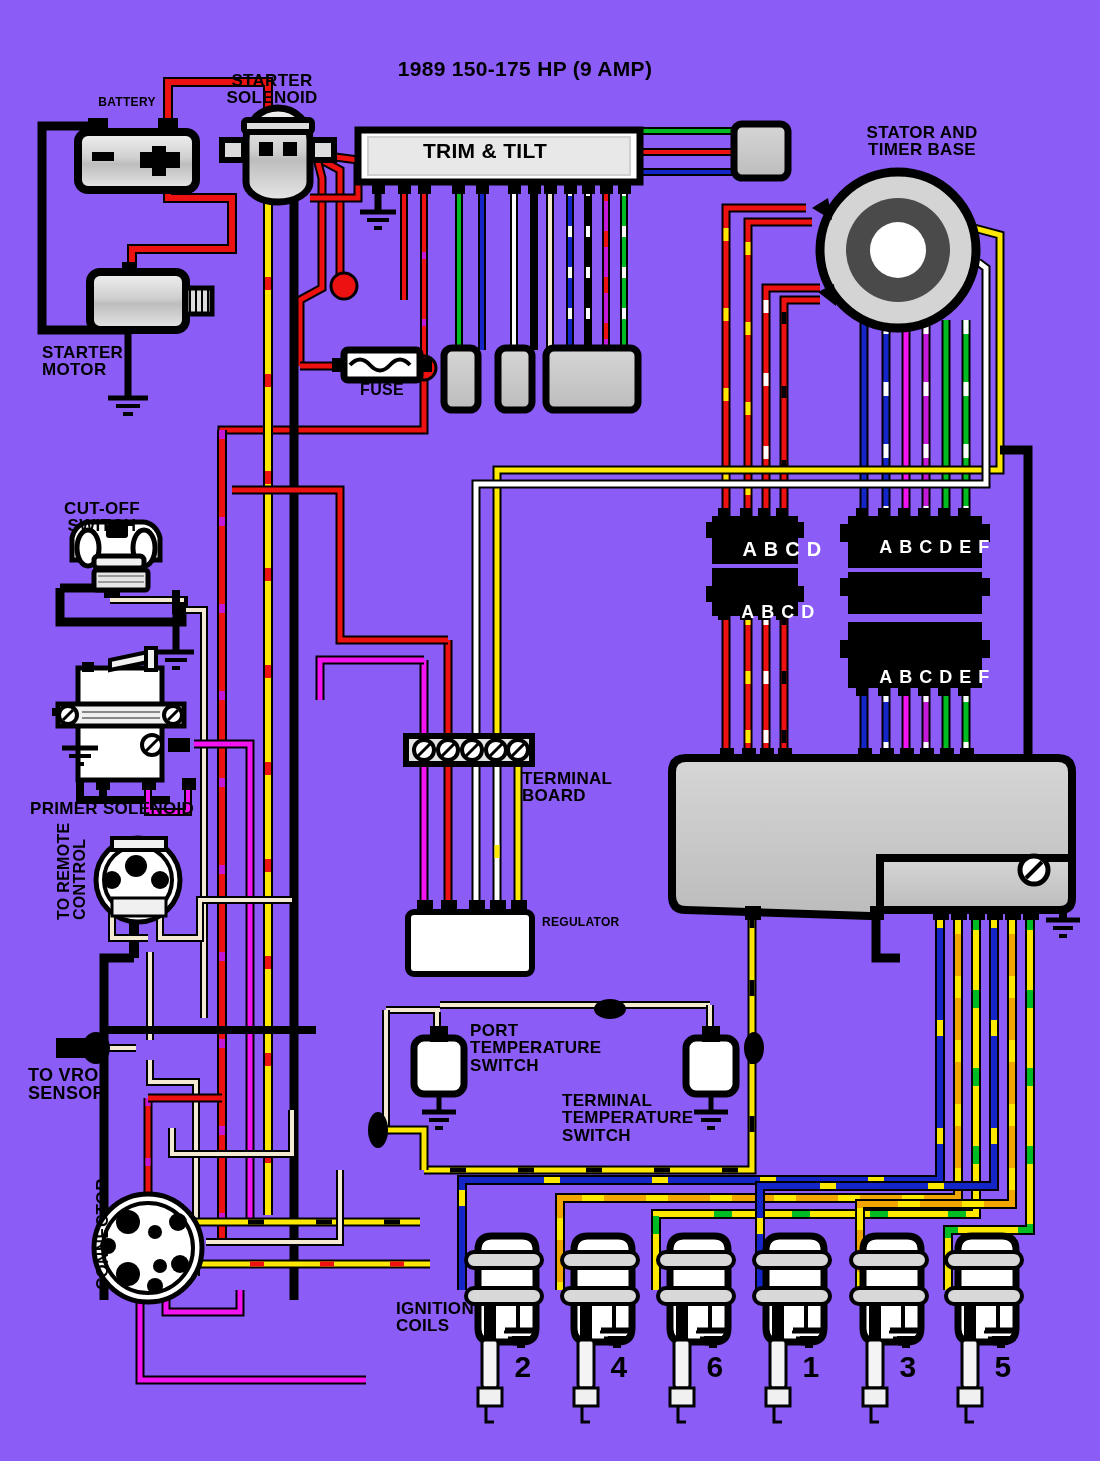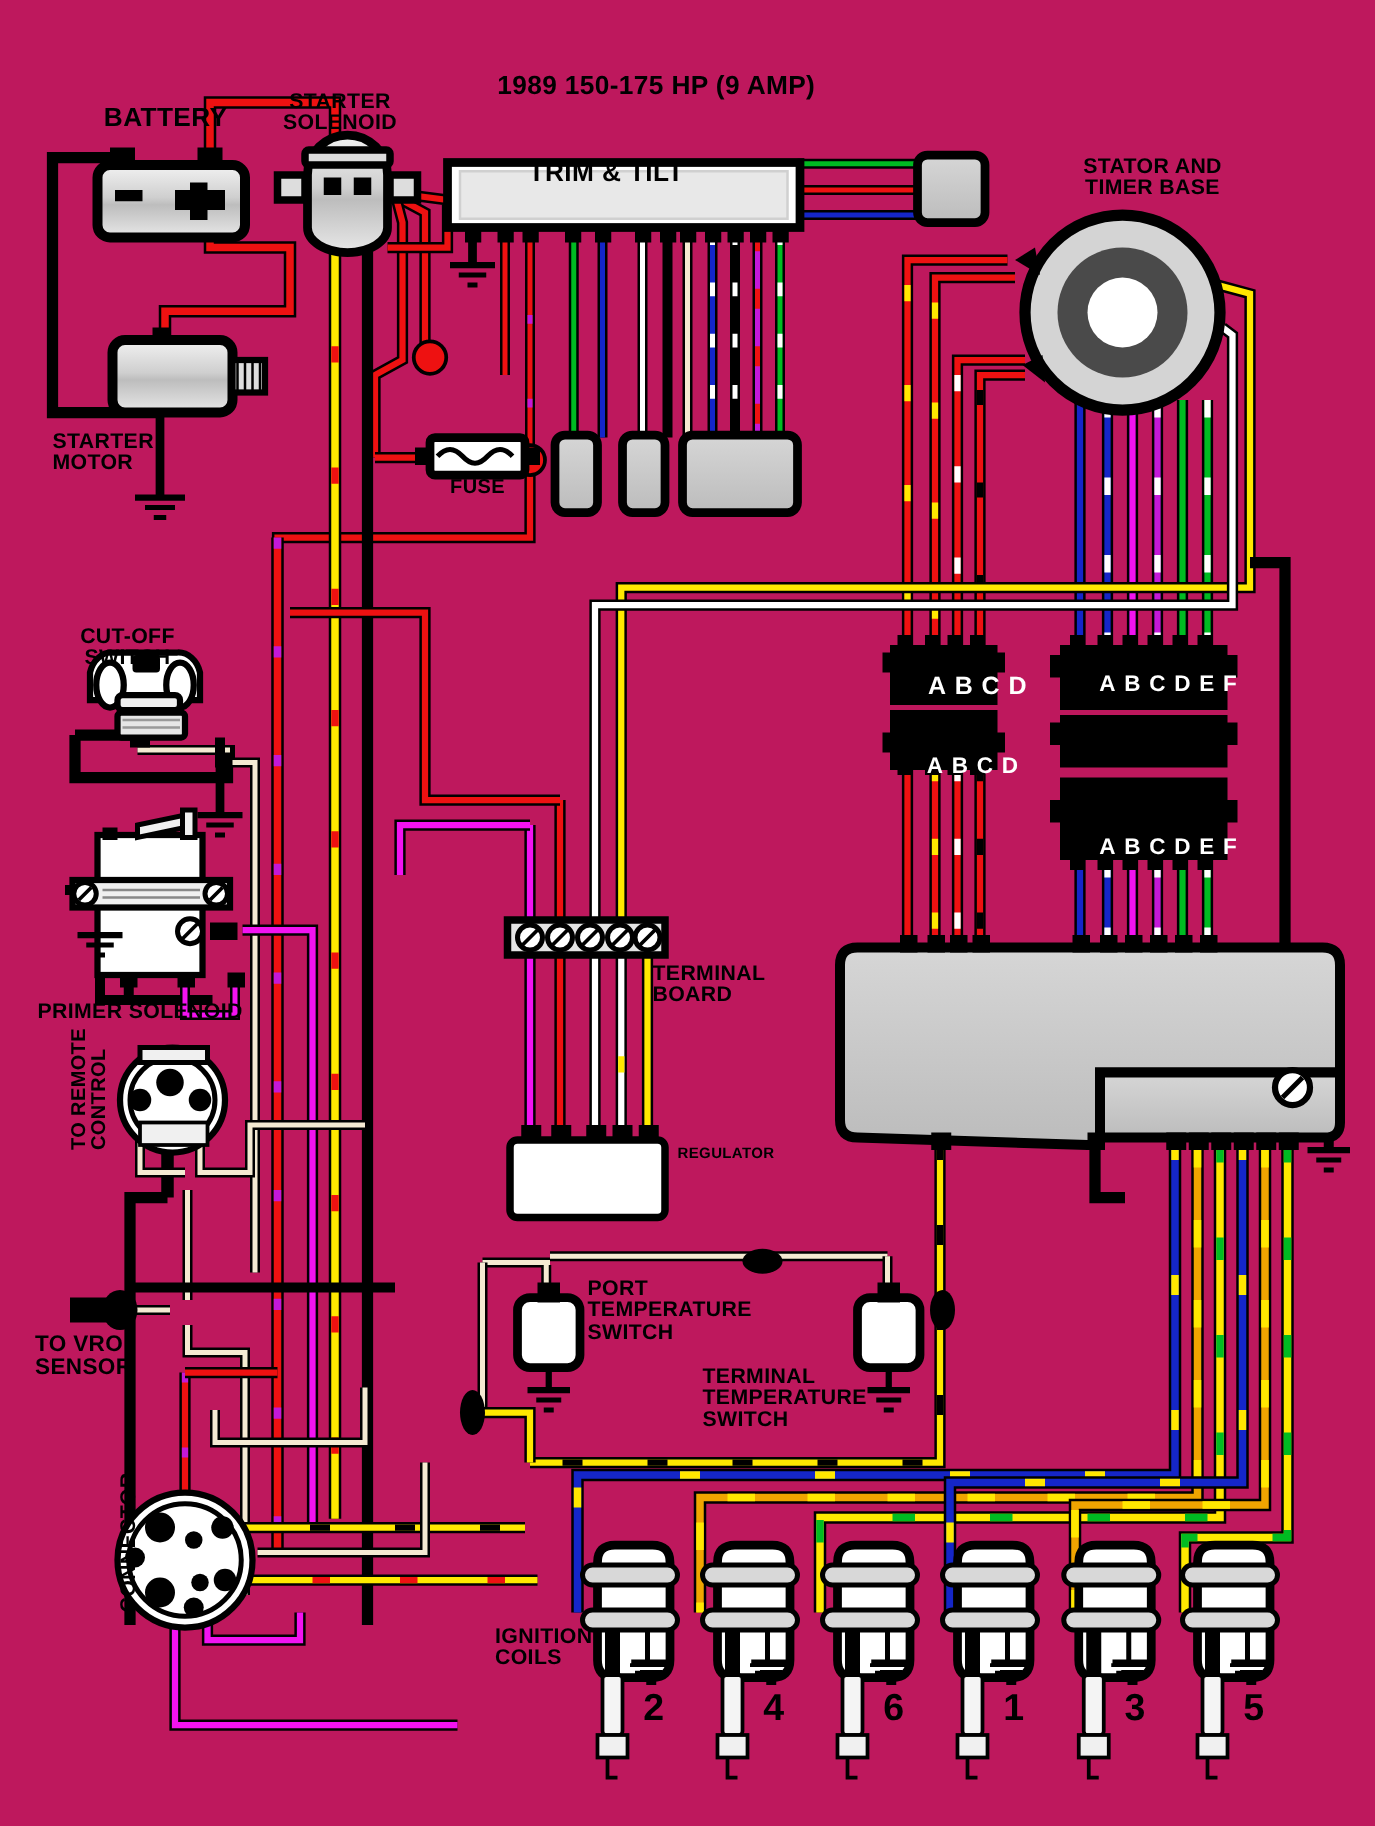--- a/index.html
+++ b/index.html
@@ -1,17 +1,17 @@
 <!DOCTYPE html>
 <html><head>
 <meta charset="utf-8">
 <style>
   html,body{margin:0;padding:0;background:#ffffff;}
   body{font-family:"Liberation Sans",sans-serif;}
-  #root{position:relative;width:1100px;height:1461px;background:#be185d;overflow:hidden;}
+  #root{position:relative;width:1100px;height:1461px;background:#8b5cf6;overflow:hidden;}
   #svgroot{position:absolute;left:0;top:0;width:1100px;height:1461px;}
   .lbl{position:absolute;font-family:"Liberation Sans",sans-serif;font-weight:bold;color:#000;
        line-height:1.02;letter-spacing:0.3px;white-space:pre;}
   .ctr{text-align:center;}
   .rot{transform:rotate(-90deg);transform-origin:0 0;}
   #title{font-size:21px;font-weight:bold;}
 </style>
 </head>
 <body>
 
@@ -685,29 +685,29 @@
             <path d="M992,1338 L1010,1338" stroke-width="4"></path>
             <path d="M997,1346 L1005,1346" stroke-width="4"></path>
           </g>
     </g>
 
   </g>
 </svg>
 
 <div id="title" class="lbl ctr" style="left:360px;top:58px;width:330px;">1989 150-175 HP (9 AMP)</div>
 
-<div class="lbl ctr" style="left:72px;top:84px;width:110px;font-size:21px;text-align:right;">BATTERY</div>
+<div class="lbl ctr" style="left:72px;top:96px;width:110px;font-size:12px;">BATTERY</div>
 
 <div class="lbl ctr" style="left:212px;top:72px;width:120px;font-size:17px;">STARTER
 SOLENOID</div>
 
 <div class="lbl" style="left:42px;top:344px;font-size:17px;">STARTER
 MOTOR</div>
 
-<div class="lbl ctr" style="left:362px;top:128px;width:246px;font-size:21px;">TRIM &amp; TILT</div>
+<div class="lbl ctr" style="left:362px;top:140px;width:246px;font-size:21px;">TRIM &amp; TILT</div>
 
 <div class="lbl ctr" style="left:340px;top:382px;width:84px;font-size:16px;">FUSE</div>
 
 <div class="lbl ctr" style="left:832px;top:124px;width:180px;font-size:17px;">STATOR AND
 TIMER BASE</div>
 
 <div class="lbl ctr" style="left:44px;top:500px;width:116px;font-size:17px;">CUT-OFF
 SWITCH</div>
 
 <div class="lbl" style="left:30px;top:800px;font-size:17px;">PRIMER SOLENOID</div>

